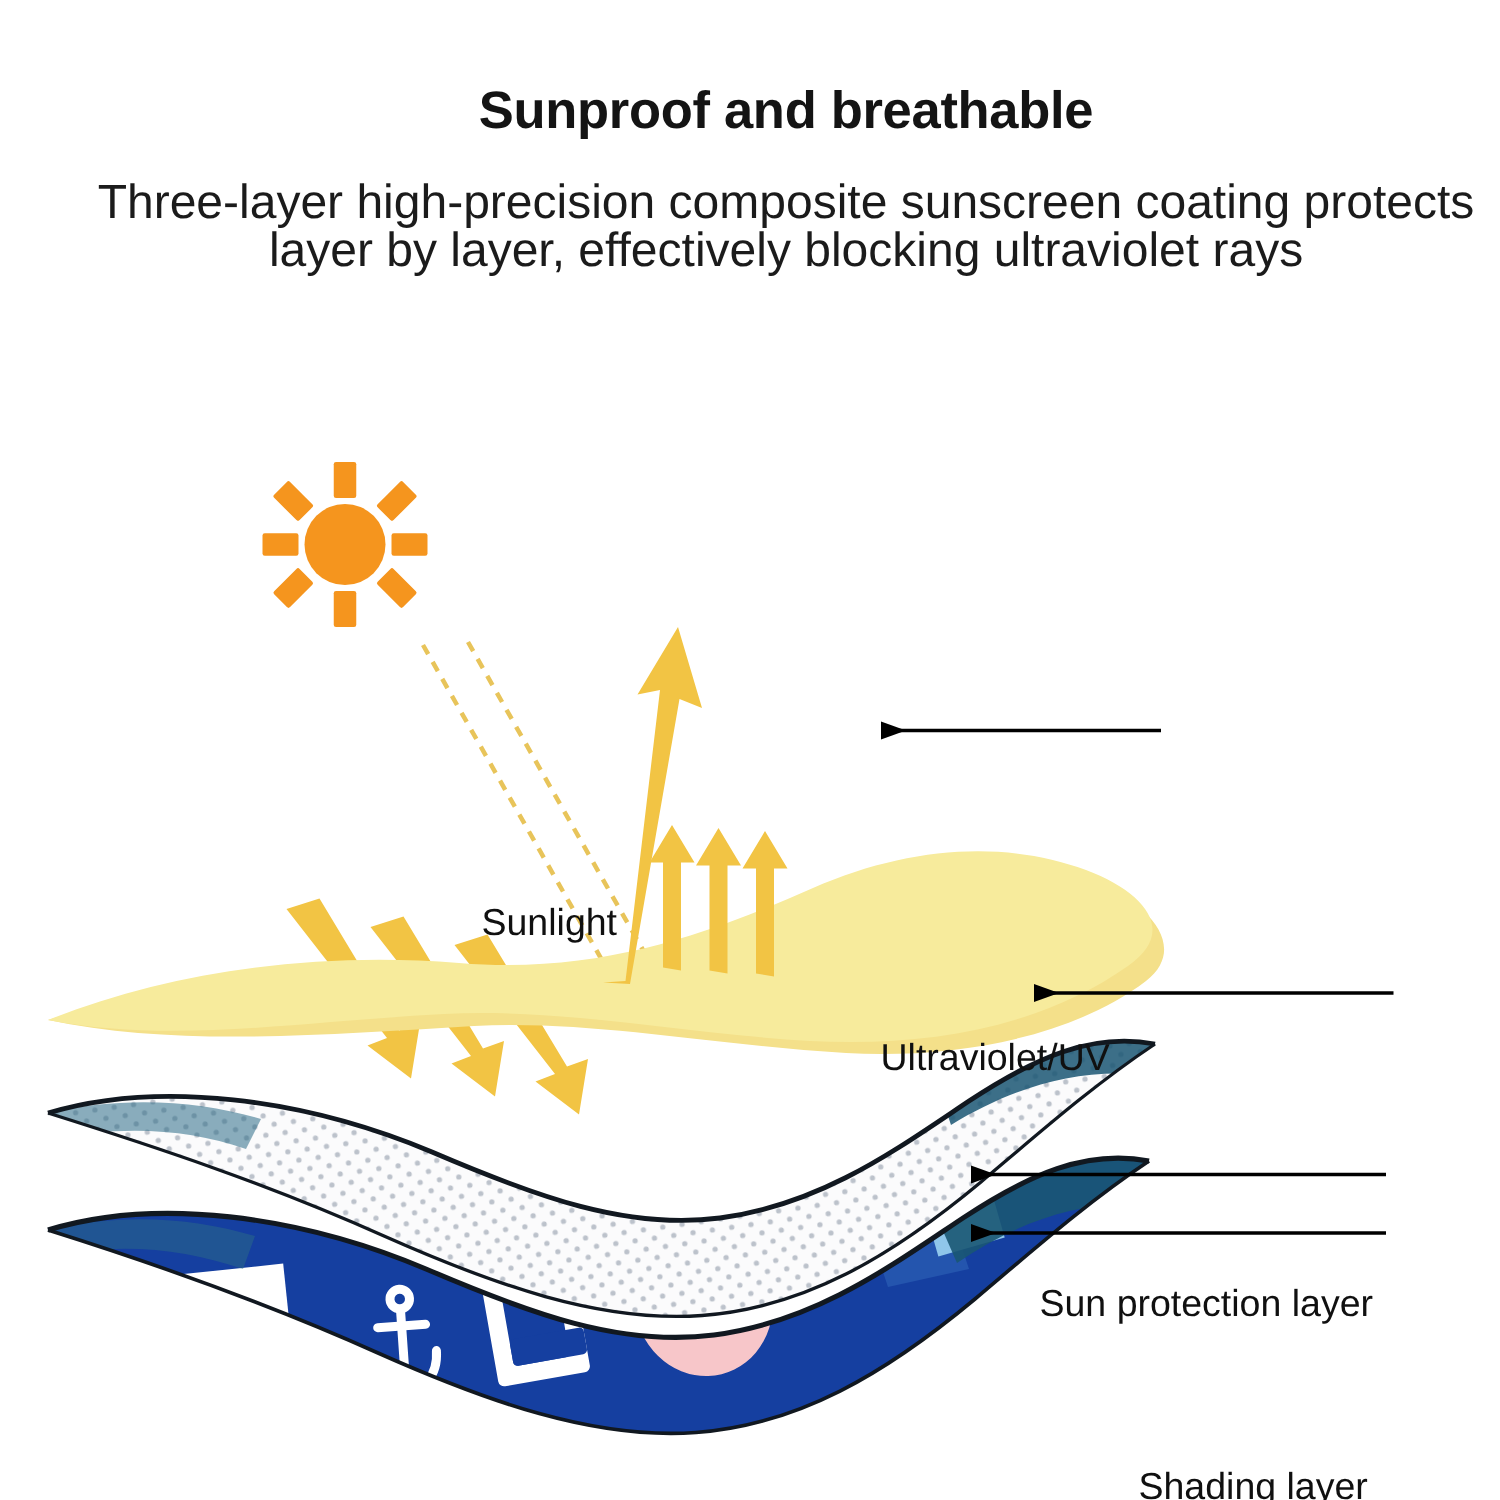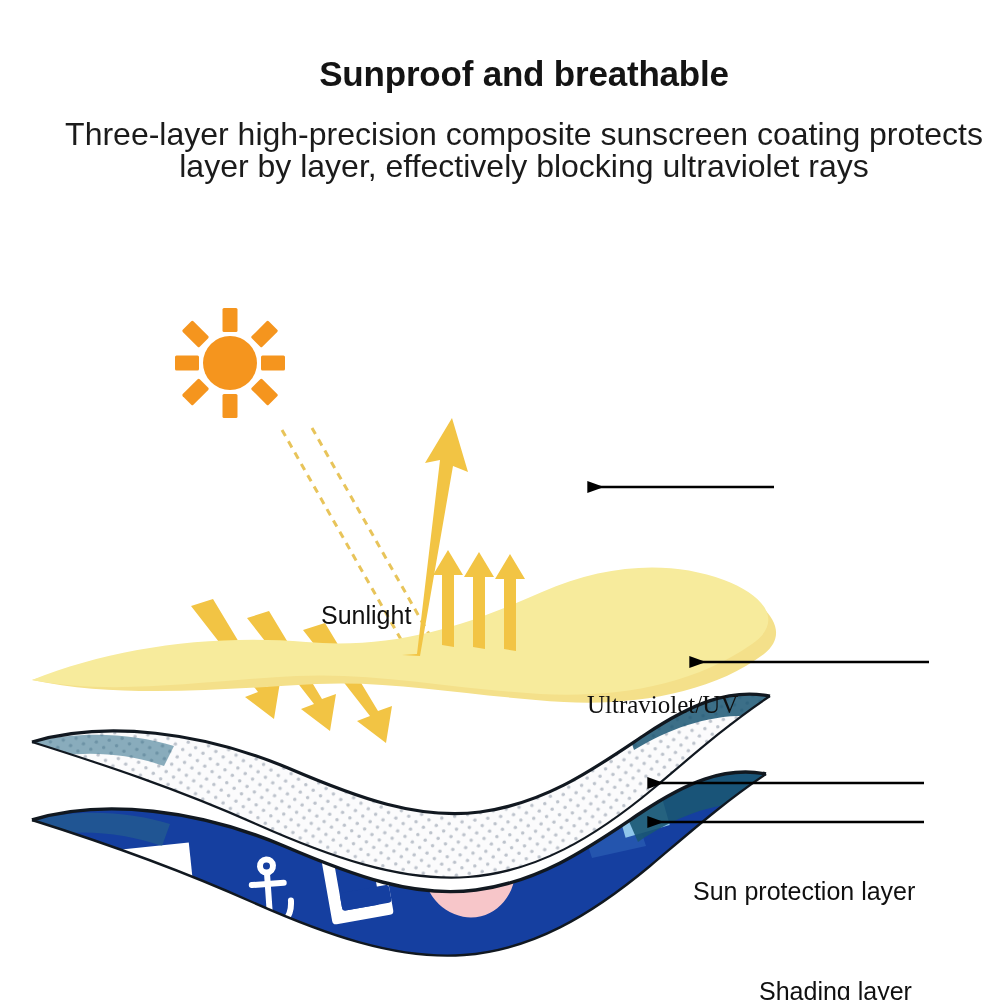--- a/index.html
+++ b/index.html
@@ -37,22 +37,22 @@
   }
   .diagram svg{display:block;}
 
   .lbl{
     position:absolute;
     font-size:25px;color:#101010;
     font-family:"Liberation Sans", sans-serif;
     white-space:nowrap;
   }
   #lbl-sunlight{left:297px;top:351px;}
-  #lbl-uv{left:563px;top:441px;font-family:Liberation Serif, serif;}
-  #lbl-sun-protection{left:669px;top:627px;}
+  #lbl-uv{left:563px;top:441px;}
+  #lbl-sun-protection{left:669px;top:605px;}
   #lbl-shading{left:735px;top:727px;}
 </style>
 </head>
 <body>
 
 <div class="page">
 
   <div class="header">
     <h1 class="title">Sunproof and breathable</h1>
     <p class="subtitle">

